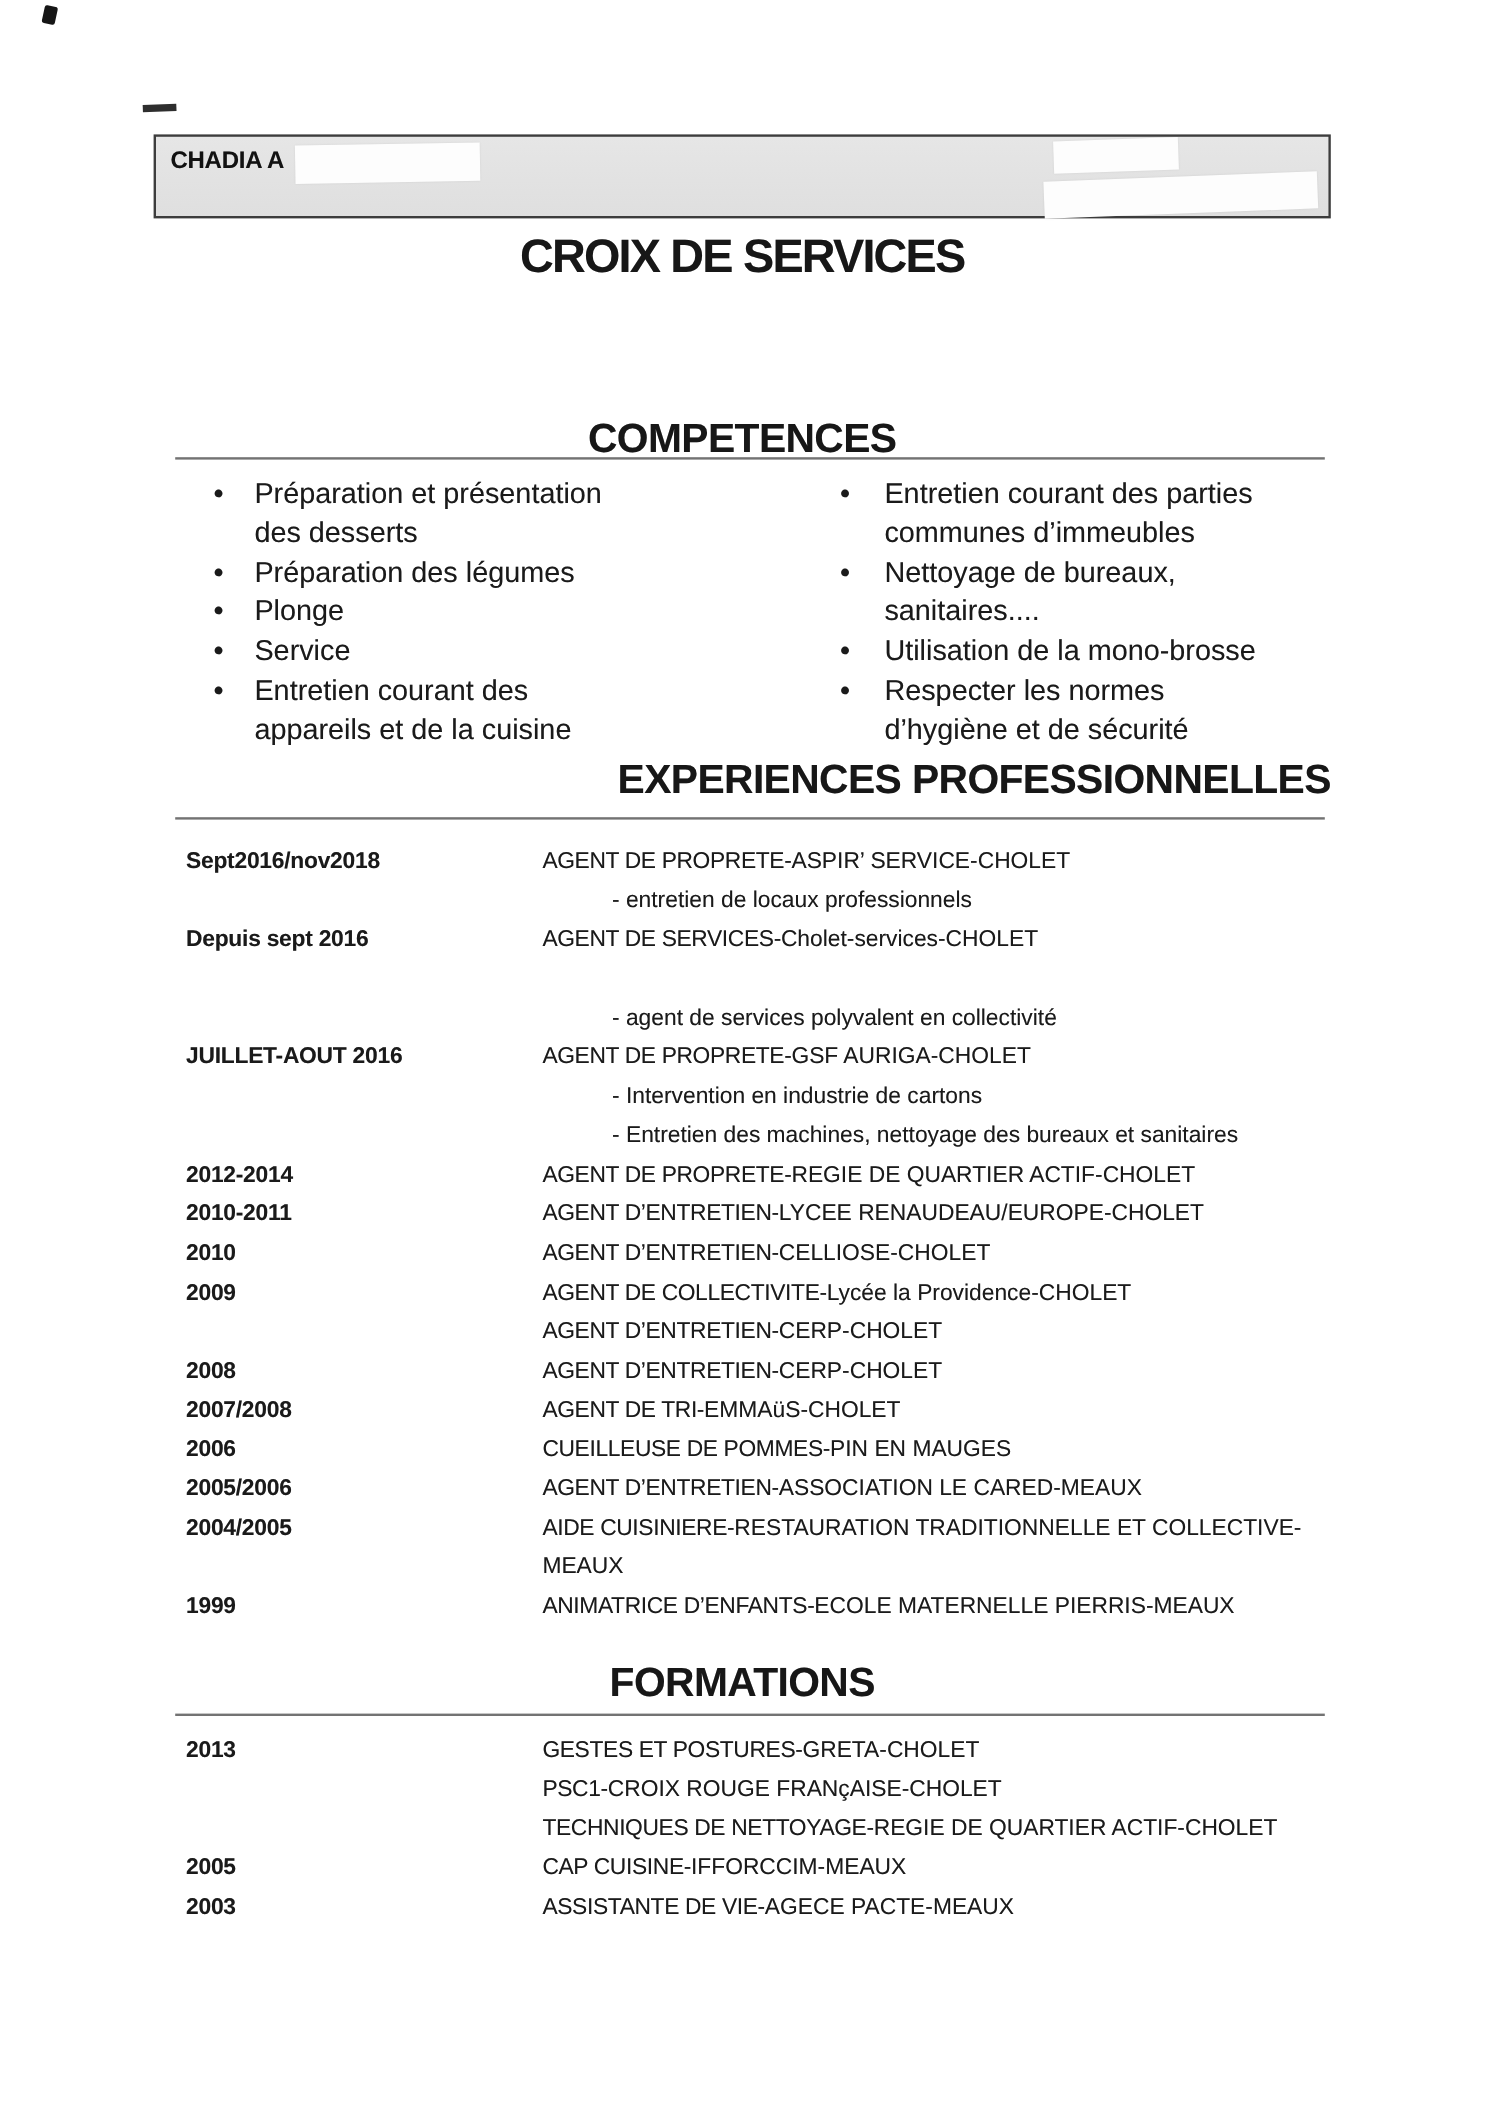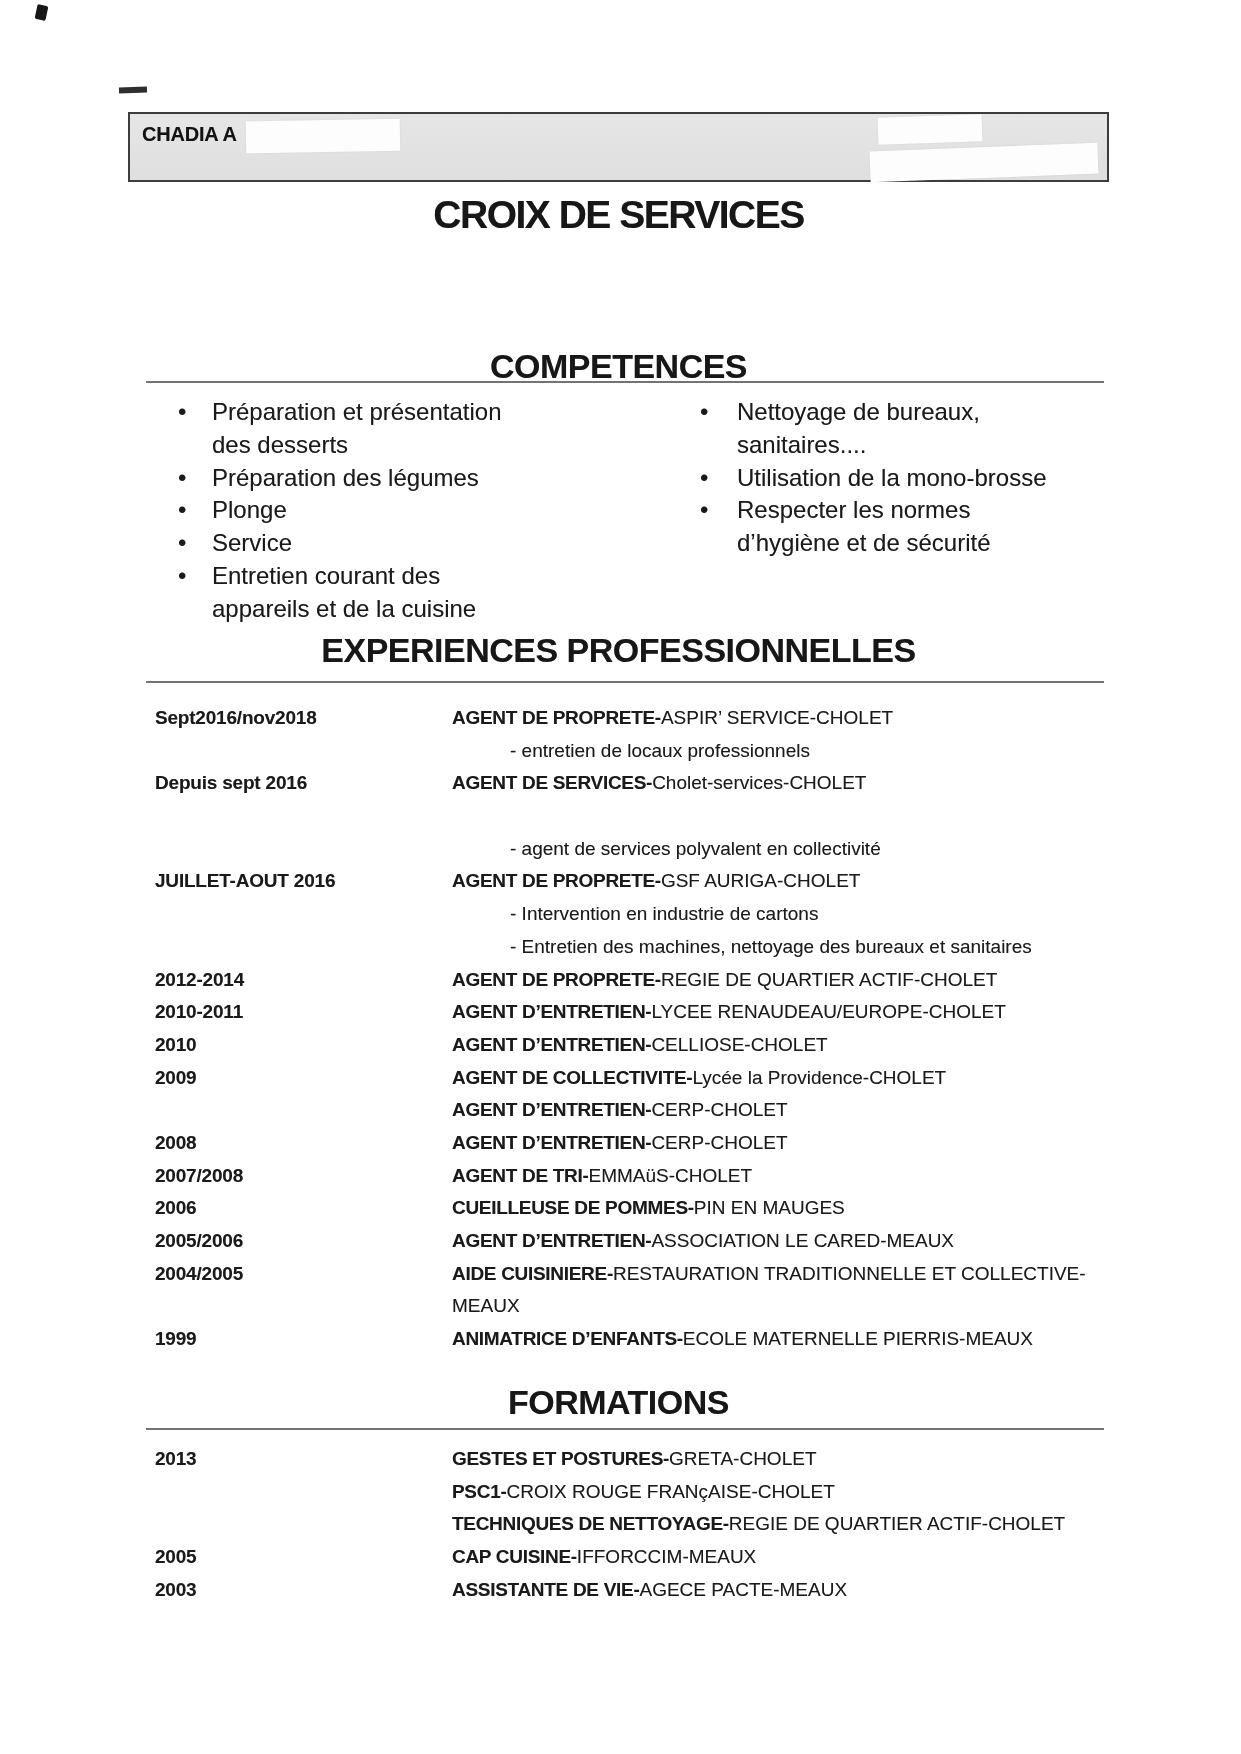--- a/index.html
+++ b/index.html
@@ -28,41 +28,41 @@
   .mark2{position:absolute;left:119px;top:87px;width:28px;height:6px;background:#2e2e2e;transform:rotate(-2deg);}
   
   .doc-title{
     position:absolute;left:128px;top:193px;width:981px;text-align:center;
     font-size:39px;font-weight:bold;color:#171717;letter-spacing:-1.5px;white-space:nowrap;
   }
   .section-heading{
     position:absolute;left:128px;width:981px;text-align:center;
     font-size:34px;font-weight:bold;color:#171717;letter-spacing:-.5px;white-space:nowrap;
   }
-  #h-comp{top:347px;} #h-xp{top:631px;} #h-form{top:1383px;}
+  #h-comp{top:347px;} #h-xp{top:631px;text-align:right;} #h-form{top:1383px;}
   .rule{position:absolute;left:146px;width:958px;height:2px;background:#5a5a5a;opacity:.85;}
   #rule-comp{top:381px;} #rule-xp{top:681px;} #rule-form{top:1428px;}
   
   .bullets{position:absolute;top:396px;margin:0;padding:0;list-style:none;font-size:24px;line-height:32.8px;}
   #bullets-left{left:178px;}
   #bullets-right{left:700px;}
   .bullets li{display:flex;align-items:flex-start;}
   #bullets-left li::before{content:"\2022";flex:0 0 34px;}
   #bullets-right li::before{content:"\2022";flex:0 0 37px;}
   #bullets-left li span{display:block;width:325px;}
   #bullets-right li span{display:block;width:330px;}
   
   .table{position:absolute;left:155px;width:952px;font-size:19px;}
   #xp-table{top:702px;}
   #form-table{top:1443px;}
   .row{display:flex;height:32.7px;line-height:32.7px;white-space:nowrap;}
   .row .date{flex:0 0 297px;font-weight:bold;letter-spacing:-.2px;}
   .row .desc{flex:1;}
   .row.indent .desc{padding-left:58px;}
-  .desc b{font-weight:bold;letter-spacing:-.3px;}
+  .desc b{font-weight:normal;letter-spacing:-.3px;}
 </style>
 </head>
 <body>
 
 <div class="page">
 
   <div class="mark1"></div>
   <div class="mark2"></div>
 
   <div class="header-box">
@@ -89,20 +89,23 @@
       </li>
     <li>
         <span>Service</span>
       </li>
     <li>
         <span>Entretien courant des appareils et de la cuisine</span>
       </li>
   </ul>
   <ul class="bullets" id="bullets-right">
     <li>
+        <span>Entretien courant des parties communes d’immeubles</span>
+      </li>
+    <li>
         <span>Nettoyage de bureaux, sanitaires....</span>
       </li>
     <li>
         <span>Utilisation de la mono-brosse</span>
       </li>
     <li>
         <span>Respecter les normes d’hygiène et de sécurité</span>
       </li>
   </ul>
 

